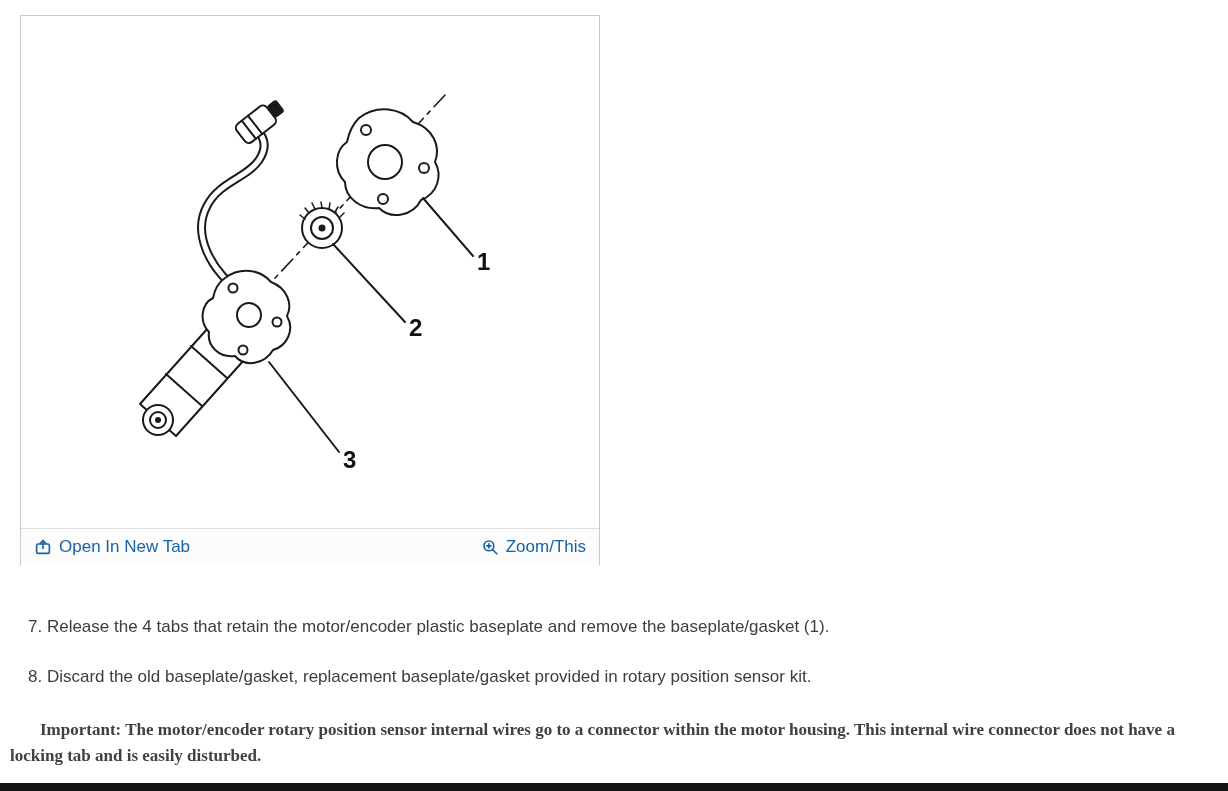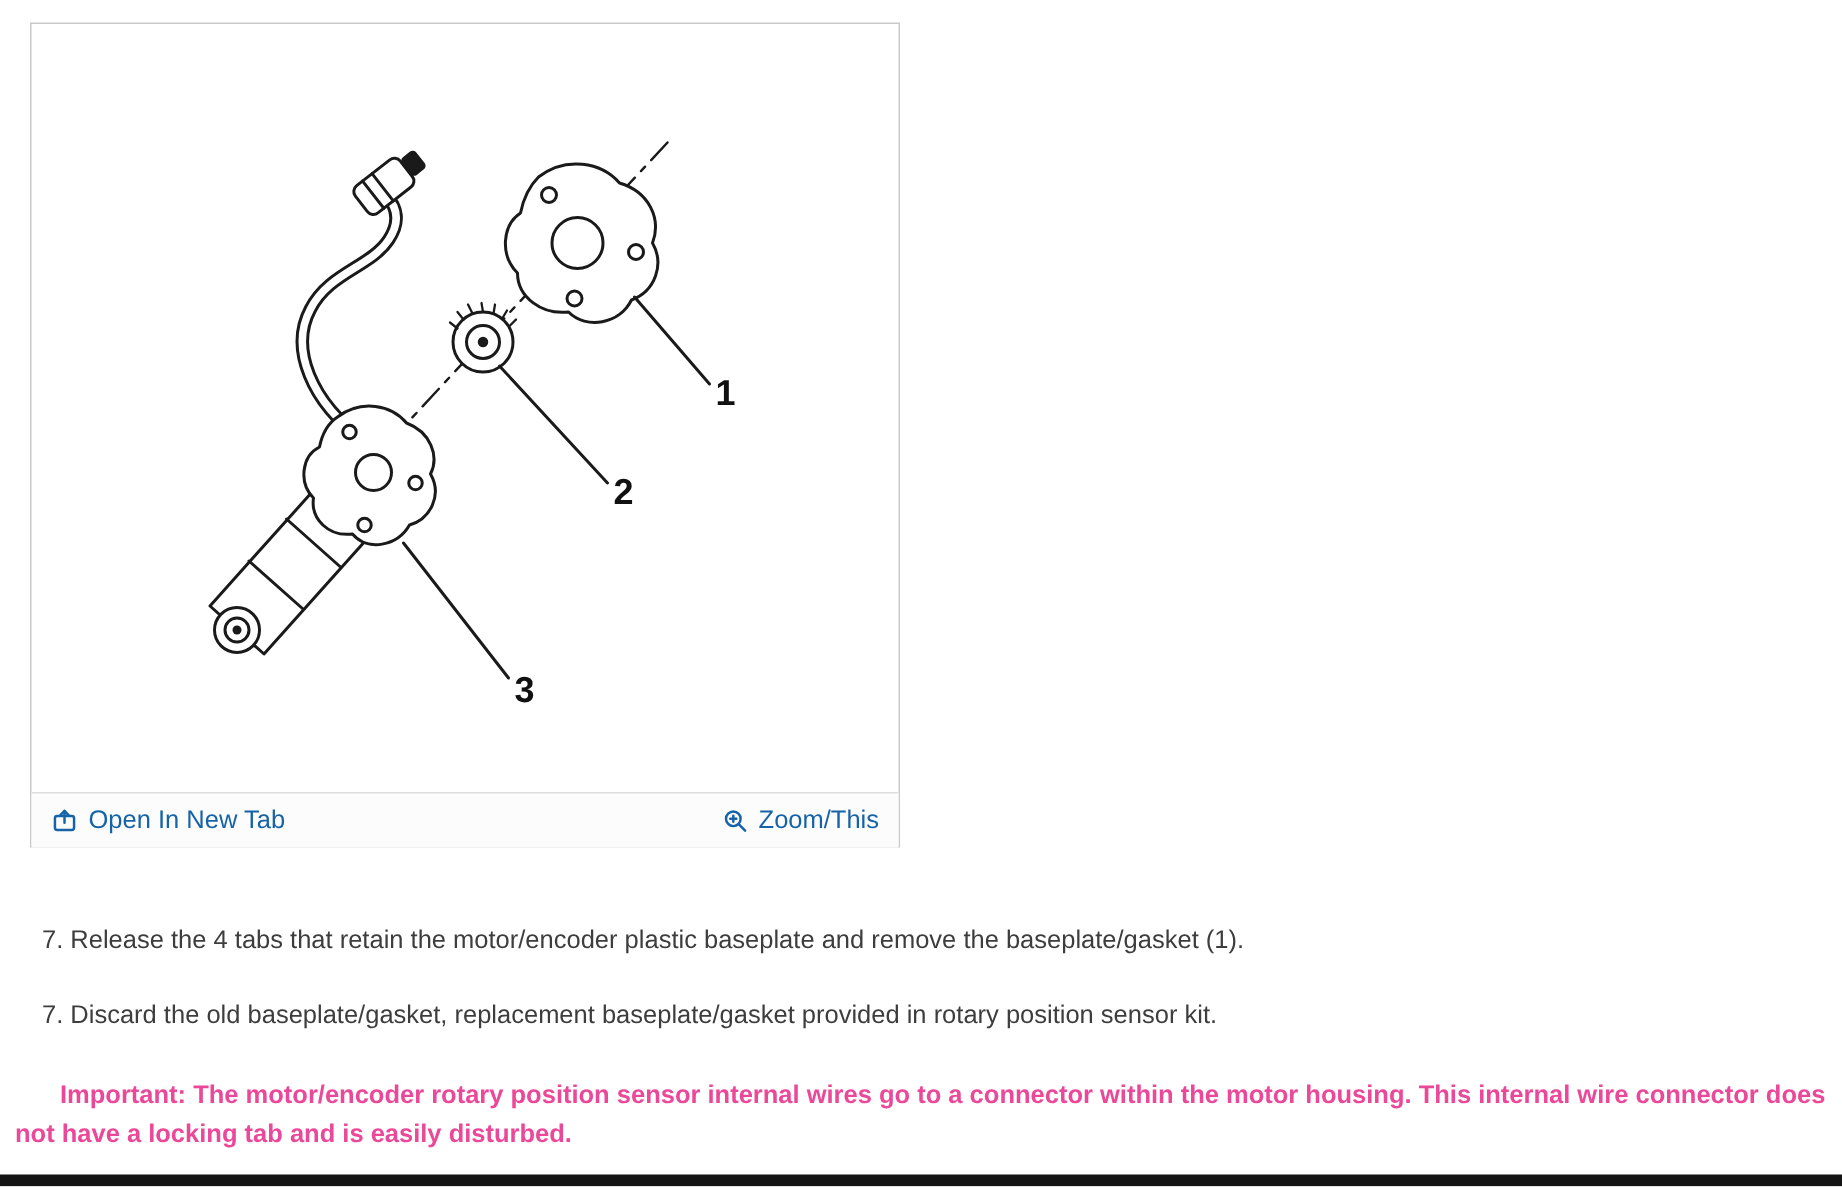--- a/index.html
+++ b/index.html
@@ -28,21 +28,21 @@
   .footer-link svg { display: block; }
 
   
   .instructions {
     position: absolute; left: 0; top: 617px; width: 1228px;
     padding: 0 10px; box-sizing: border-box; font-size: 17px;
   }
   .instructions p.step { margin: 0 0 30px 18px; line-height: 20px; color: #3d3d3d; }
   .instructions p.important {
     margin: 0; line-height: 26px; text-indent: 30px;
-    font-weight: 700; color: #ec4899;
+    font-weight: 700; color: #404040; font-family: Liberation Serif, serif;
   }
 
   .bottom-bar {
     position: absolute; left: 0; bottom: 0; width: 100%; height: 8px;
     background: #141414;
   }
 </style>
 </head>
 <body>
 
@@ -131,18 +131,18 @@
           <line x1="10.5" y1="7.8" x2="10.5" y2="13.2"></line>
           <line x1="7.8" y1="10.5" x2="13.2" y2="10.5"></line>
         </svg>
         <span>Zoom/This</span>
       </a>
     </div>
   </figure>
 
   <section class="instructions">
     <p class="step">7. Release the 4 tabs that retain the motor/encoder plastic baseplate and remove the baseplate/gasket (1).</p>
-    <p class="step">7. Discard the old baseplate/gasket, replacement baseplate/gasket provided in rotary position sensor kit.</p>
+    <p class="step">8. Discard the old baseplate/gasket, replacement baseplate/gasket provided in rotary position sensor kit.</p>
     <p class="important">Important: The motor/encoder rotary position sensor internal wires go to a connector within the motor housing. This internal wire connector does not have a locking tab and is easily disturbed.</p>
   </section>
 
   <div class="bottom-bar"></div>
 </div>
 
 </body></html>

